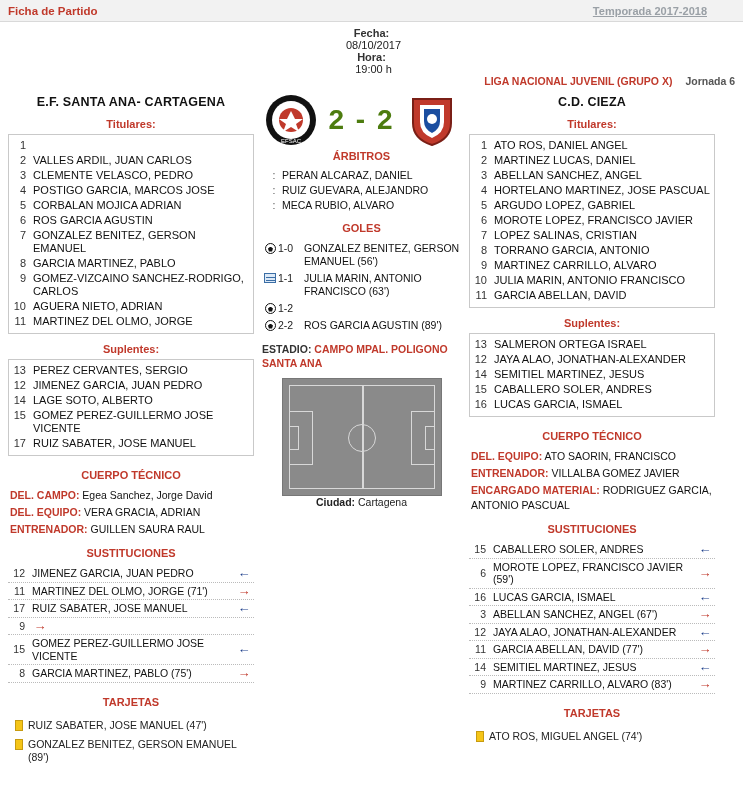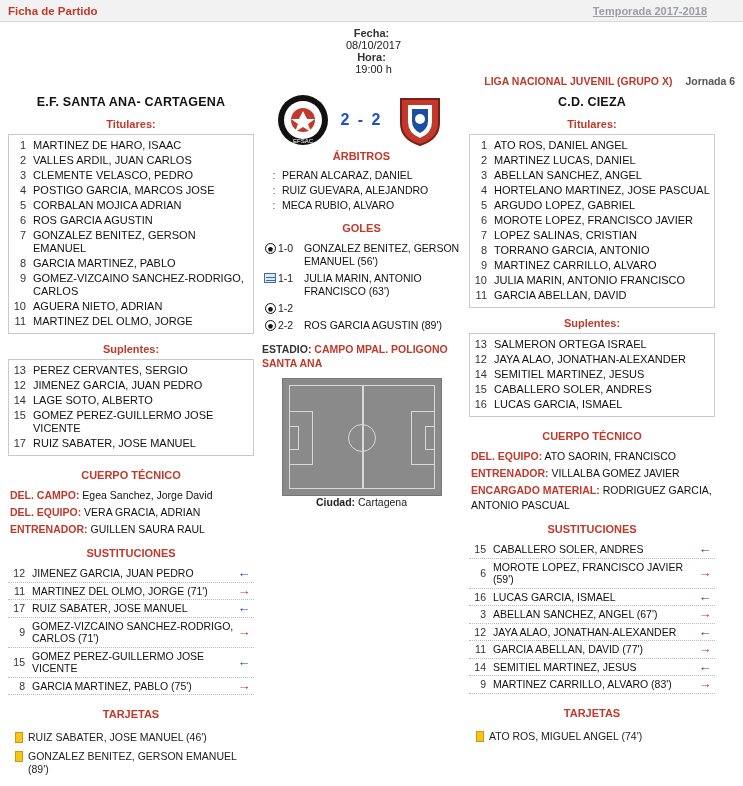--- a/index.html
+++ b/index.html
@@ -106,23 +106,23 @@
 
   
   .crests {
     display:flex;
     align-items:center;
     justify-content:center;
     gap: 10px;
     padding-top: 2px;
   }
   .score {
-    font-size: 16px;
+    font-size: 28px;
     font-weight: bold;
-    color:#1d4ed8;
+    color:#4d7c0f;
     letter-spacing: 2px;
   }
   .crest {
     width: 54px; height: 54px;
     position: relative;
   }
   .crest svg { display:block; }
 
   .refs { padding: 2px 0 0 0; }
   .refline {
@@ -259,21 +259,20 @@
   <div class="cols">
 
     <div class="col-left">
       <div class="team-name">E.F. SANTA ANA- CARTAGENA</div>
 
       <div class="section-title">Titulares:</div>
       <div class="box">
         <ul class="plist">
           <li>
               <span class="num">1</span>
-              <span class="nm">MARTINEZ DE HARO, ISAAC</span>
             </li>
           <li>
               <span class="num">2</span>
               <span class="nm">VALLES ARDIL, JUAN CARLOS</span>
             </li>
           <li>
               <span class="num">3</span>
               <span class="nm">CLEMENTE VELASCO, PEDRO</span>
             </li>
           <li>
@@ -356,42 +355,41 @@
             <span class="t">MARTINEZ DEL OLMO, JORGE (71')</span>
             <span class="ar out">→</span>
           </div>
         <div class="subrow">
             <span class="n">17</span>
             <span class="t">RUIZ SABATER, JOSE MANUEL</span>
             <span class="ar in">←</span>
           </div>
         <div class="subrow">
             <span class="n">9</span>
-            <span class="t">GOMEZ-VIZCAINO SANCHEZ-RODRIGO, CARLOS (71')</span>
             <span class="ar out">→</span>
           </div>
         <div class="subrow">
             <span class="n">15</span>
             <span class="t">GOMEZ PEREZ-GUILLERMO JOSE VICENTE</span>
             <span class="ar in">←</span>
           </div>
         <div class="subrow">
             <span class="n">8</span>
             <span class="t">GARCIA MARTINEZ, PABLO (75')</span>
             <span class="ar out">→</span>
           </div>
       </div>
 
       <div class="section-title mt10">TARJETAS</div>
       <div class="cards">
         <div class="cardrow">
             <span class="ci">
               <span class="card-icon-y"></span>
             </span>
-            <span class="ct">RUIZ SABATER, JOSE MANUEL (46')</span>
+            <span class="ct">RUIZ SABATER, JOSE MANUEL (47')</span>
           </div>
         <div class="cardrow">
             <span class="ci">
               <span class="card-icon-y"></span>
             </span>
             <span class="ct">GONZALEZ BENITEZ, GERSON EMANUEL (89')</span>
           </div>
       </div>
     </div>
 

